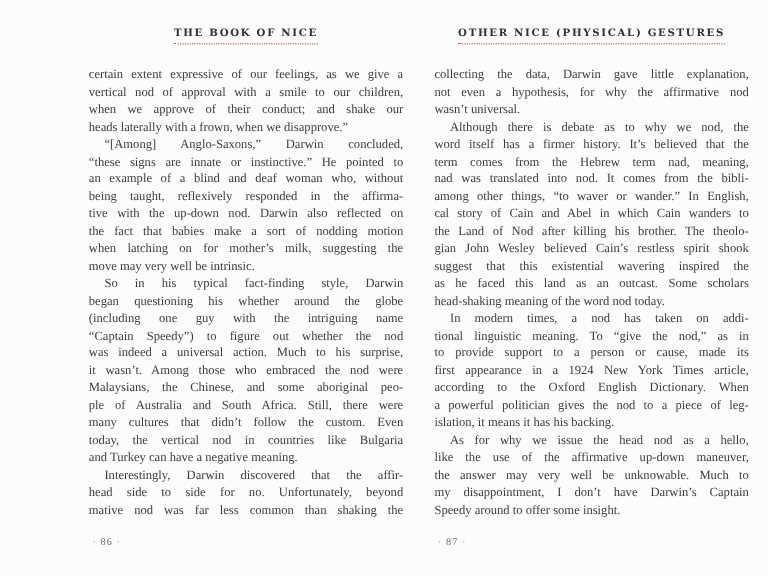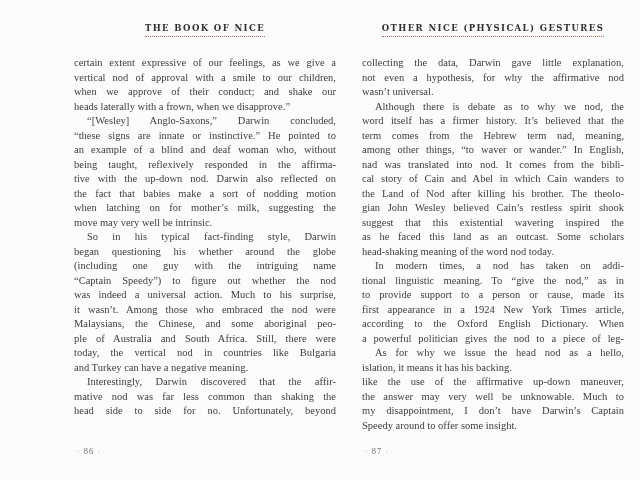--- a/index.html
+++ b/index.html
@@ -62,74 +62,75 @@
 
   <section class="page left">
     <div class="running-head-wrap">
       <span class="running-head">THE BOOK OF NICE</span>
     </div>
     <div class="column">
         <div class="line"><span>certain extent expressive of our feelings, as we give a</span></div>
         <div class="line"><span>vertical nod of approval with a smile to our children,</span></div>
         <div class="line"><span>when we approve of their conduct; and shake our</span></div>
         <div class="line end"><span>heads laterally with a frown, when we disapprove.”</span></div>
-        <div class="line indent"><span>“[Wesley] Anglo-Saxons,” Darwin concluded,</span></div>
+        <div class="line indent"><span>“[Among] Anglo-Saxons,” Darwin concluded,</span></div>
         <div class="line"><span>“these signs are innate or instinctive.” He pointed to</span></div>
         <div class="line"><span>an example of a blind and deaf woman who, without</span></div>
         <div class="line"><span>being taught, reflexively responded in the affirma-</span></div>
         <div class="line"><span>tive with the up-down nod. Darwin also reflected on</span></div>
         <div class="line"><span>the fact that babies make a sort of nodding motion</span></div>
         <div class="line"><span>when latching on for mother’s milk, suggesting the</span></div>
         <div class="line end"><span>move may very well be intrinsic.</span></div>
         <div class="line indent"><span>So in his typical fact-finding style, Darwin</span></div>
         <div class="line"><span>began questioning his whether around the globe</span></div>
         <div class="line"><span>(including one guy with the intriguing name</span></div>
         <div class="line"><span>“Captain Speedy”) to figure out whether the nod</span></div>
         <div class="line"><span>was indeed a universal action. Much to his surprise,</span></div>
         <div class="line"><span>it wasn’t. Among those who embraced the nod were</span></div>
         <div class="line"><span>Malaysians, the Chinese, and some aboriginal peo-</span></div>
         <div class="line"><span>ple of Australia and South Africa. Still, there were</span></div>
+        <div class="line"><span>many cultures that didn’t follow the custom. Even</span></div>
         <div class="line"><span>today, the vertical nod in countries like Bulgaria</span></div>
         <div class="line end"><span>and Turkey can have a negative meaning.</span></div>
         <div class="line indent"><span>Interestingly, Darwin discovered that the affir-</span></div>
+        <div class="line"><span>head side to side for no. Unfortunately, beyond</span></div>
         <div class="line"><span>mative nod was far less common than shaking the</span></div>
-        <div class="line"><span>head side to side for no. Unfortunately, beyond</span></div>
       </div>
     <div class="folio">
       <span class="orn">·</span><span>86</span><span class="orn">·</span>
     </div>
   </section>
 
   <section class="page right">
     <div class="running-head-wrap">
       <span class="running-head">OTHER NICE (PHYSICAL) GESTURES</span>
     </div>
     <div class="column">
         <div class="line"><span>collecting the data, Darwin gave little explanation,</span></div>
         <div class="line"><span>not even a hypothesis, for why the affirmative nod</span></div>
         <div class="line end"><span>wasn’t universal.</span></div>
         <div class="line indent"><span>Although there is debate as to why we nod, the</span></div>
         <div class="line"><span>word itself has a firmer history. It’s believed that the</span></div>
         <div class="line"><span>term comes from the Hebrew term </span><span class="it">nad</span><span>, meaning,</span></div>
+        <div class="line"><span class="it">nad</span><span> was translated into </span><span class="it">nod</span><span>. It comes from the bibli-</span></div>
         <div class="line"><span>among other things, “to waver or wander.” In English,</span></div>
-        <div class="line"><span class="it">nad</span><span> was translated into </span><span class="it">nod</span><span>. It comes from the bibli-</span></div>
         <div class="line"><span>cal story of Cain and Abel in which Cain wanders to</span></div>
         <div class="line"><span>the Land of Nod after killing his brother. The theolo-</span></div>
         <div class="line"><span>gian John Wesley believed Cain’s restless spirit shook</span></div>
         <div class="line"><span>suggest that this existential wavering inspired the</span></div>
         <div class="line"><span>as he faced this land as an outcast. Some scholars</span></div>
         <div class="line end"><span>head-shaking meaning of the word </span><span class="it">nod</span><span> today.</span></div>
         <div class="line indent"><span>In modern times, a nod has taken on addi-</span></div>
         <div class="line"><span>tional linguistic meaning. To “give the nod,” as in</span></div>
         <div class="line"><span>to provide support to a person or cause, made its</span></div>
         <div class="line"><span>first appearance in a 1924 </span><span class="it">New York Times</span><span> article,</span></div>
         <div class="line"><span>according to the </span><span class="it">Oxford English Dictionary</span><span>. When</span></div>
         <div class="line"><span>a powerful politician gives the nod to a piece of leg-</span></div>
+        <div class="line end"><span>islation, it means it has his backing.</span></div>
         <div class="line indent"><span>As for why we issue the head nod as a hello,</span></div>
-        <div class="line end"><span>islation, it means it has his backing.</span></div>
         <div class="line"><span>like the use of the affirmative up-down maneuver,</span></div>
         <div class="line"><span>the answer may very well be unknowable. Much to</span></div>
         <div class="line"><span>my disappointment, I don’t have Darwin’s Captain</span></div>
         <div class="line end"><span>Speedy around to offer some insight.</span></div>
       </div>
     <div class="folio">
       <span class="orn">·</span><span>87</span><span class="orn">·</span>
     </div>
   </section>
 

